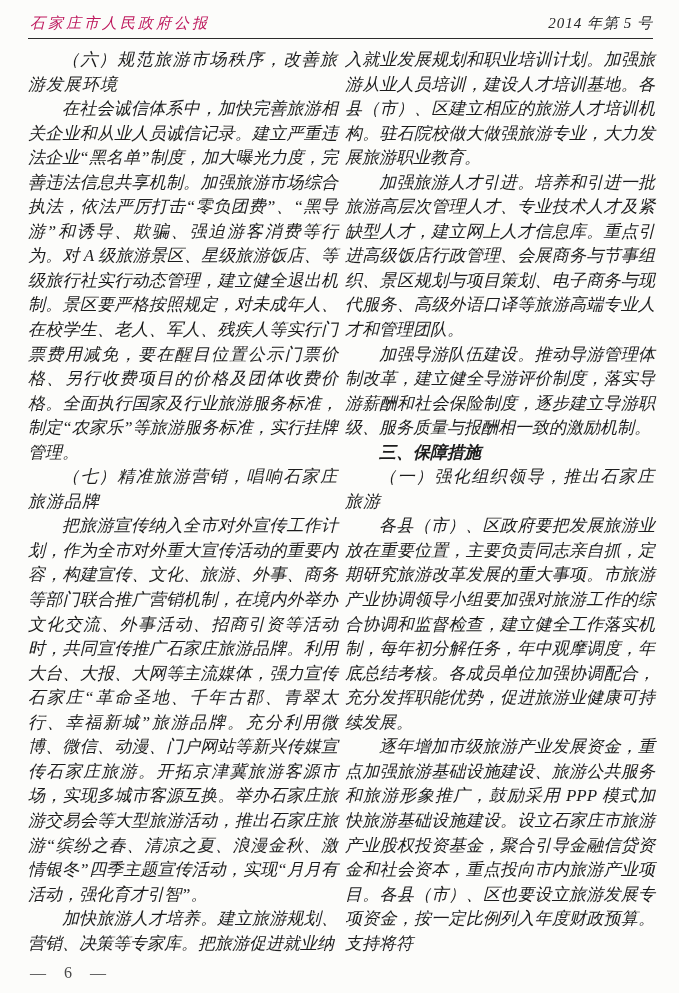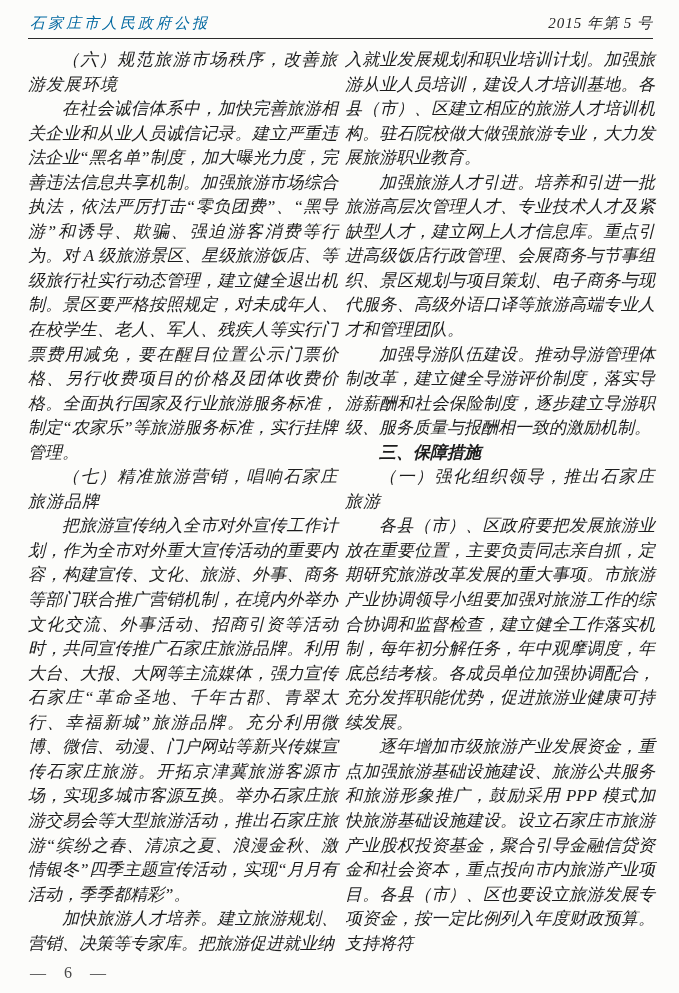--- a/index.html
+++ b/index.html
@@ -22,21 +22,21 @@
     display: flex;
     justify-content: space-between;
     align-items: flex-end;
     padding: 13px 26px 5px 30px;
     font-size: 15px;
     line-height: 20px;
   }
   .header-title {
     font-style: italic;
     letter-spacing: 3px;
-    color: #0369a1;
+    color: #be185d;
   }
   .header-issue {
     font-style: italic;
     letter-spacing: 1px;
     color: #262626;
   }
   .header-rule {
     border: 0;
     border-top: 1.7px solid #2b2b2b;
     margin: 0 26px 0 28px;
@@ -80,29 +80,29 @@
     word-spacing: 12px;
     letter-spacing: 1px;
   }
 </style>
 </head>
 <body>
 
 <div class="page" style="background: rgb(252, 252, 250); color: rgb(28, 28, 28);">
   <div class="header">
     <span class="header-title">石家庄市人民政府公报</span>
-    <span class="header-issue">2015 年第 5 号</span>
+    <span class="header-issue">2014 年第 5 号</span>
   </div>
   <hr class="header-rule" style="border-top-color: rgb(43, 43, 43);">
   <div class="columns">
     <div class="col" id="col-left">
         <p class="kai indent">（六）规范旅游市场秩序，改善旅游发展环境</p>
         <p class=" indent">在社会诚信体系中，加快完善旅游相关企业和从业人员诚信记录。建立严重违法企业“黑名单”制度，加大曝光力度，完善违法信息共享机制。加强旅游市场综合执法，依法严厉打击“零负团费”、“黑导游”和诱导、欺骗、强迫游客消费等行为。对 A 级旅游景区、星级旅游饭店、等级旅行社实行动态管理，建立健全退出机制。景区要严格按照规定，对未成年人、在校学生、老人、军人、残疾人等实行门票费用减免，要在醒目位置公示门票价格、另行收费项目的价格及团体收费价格。全面执行国家及行业旅游服务标准，制定“农家乐”等旅游服务标准，实行挂牌管理。</p>
         <p class="kai indent">（七）精准旅游营销，唱响石家庄旅游品牌</p>
-        <p class=" indent">把旅游宣传纳入全市对外宣传工作计划，作为全市对外重大宣传活动的重要内容，构建宣传、文化、旅游、外事、商务等部门联合推广营销机制，在境内外举办文化交流、外事活动、招商引资等活动时，共同宣传推广石家庄旅游品牌。利用大台、大报、大网等主流媒体，强力宣传石家庄“革命圣地、千年古郡、青翠太行、幸福新城”旅游品牌。充分利用微博、微信、动漫、门户网站等新兴传媒宣传石家庄旅游。开拓京津冀旅游客源市场，实现多城市客源互换。举办石家庄旅游交易会等大型旅游活动，推出石家庄旅游“缤纷之春、清凉之夏、浪漫金秋、激情银冬”四季主题宣传活动，实现“月月有活动，季季都精彩”。</p>
+        <p class=" indent">把旅游宣传纳入全市对外宣传工作计划，作为全市对外重大宣传活动的重要内容，构建宣传、文化、旅游、外事、商务等部门联合推广营销机制，在境内外举办文化交流、外事活动、招商引资等活动时，共同宣传推广石家庄旅游品牌。利用大台、大报、大网等主流媒体，强力宣传石家庄“革命圣地、千年古郡、青翠太行、幸福新城”旅游品牌。充分利用微博、微信、动漫、门户网站等新兴传媒宣传石家庄旅游。开拓京津冀旅游客源市场，实现多城市客源互换。举办石家庄旅游交易会等大型旅游活动，推出石家庄旅游“缤纷之春、清凉之夏、浪漫金秋、激情银冬”四季主题宣传活动，实现“月月有活动，强化育才引智”。</p>
         <p class=" indent">加快旅游人才培养。建立旅游规划、营销、决策等专家库。把旅游促进就业纳</p>
       </div>
     <div class="col" id="col-right">
         <p class="">入就业发展规划和职业培训计划。加强旅游从业人员培训，建设人才培训基地。各县（市）、区建立相应的旅游人才培训机构。驻石院校做大做强旅游专业，大力发展旅游职业教育。</p>
         <p class=" indent">加强旅游人才引进。培养和引进一批旅游高层次管理人才、专业技术人才及紧缺型人才，建立网上人才信息库。重点引进高级饭店行政管理、会展商务与节事组织、景区规划与项目策划、电子商务与现代服务、高级外语口译等旅游高端专业人才和管理团队。</p>
         <p class=" indent">加强导游队伍建设。推动导游管理体制改革，建立健全导游评价制度，落实导游薪酬和社会保险制度，逐步建立导游职级、服务质量与报酬相一致的激励机制。</p>
         <p class="hei indent">三、保障措施</p>
         <p class="kai indent">（一）强化组织领导，推出石家庄旅游</p>
         <p class=" indent">各县（市）、区政府要把发展旅游业放在重要位置，主要负责同志亲自抓，定期研究旅游改革发展的重大事项。市旅游产业协调领导小组要加强对旅游工作的综合协调和监督检查，建立健全工作落实机制，每年初分解任务，年中观摩调度，年底总结考核。各成员单位加强协调配合，充分发挥职能优势，促进旅游业健康可持续发展。</p>
         <p class=" indent">逐年增加市级旅游产业发展资金，重点加强旅游基础设施建设、旅游公共服务和旅游形象推广，鼓励采用 PPP 模式加快旅游基础设施建设。设立石家庄市旅游产业股权投资基金，聚合引导金融信贷资金和社会资本，重点投向市内旅游产业项目。各县（市）、区也要设立旅游发展专项资金，按一定比例列入年度财政预算。支持将符</p>

